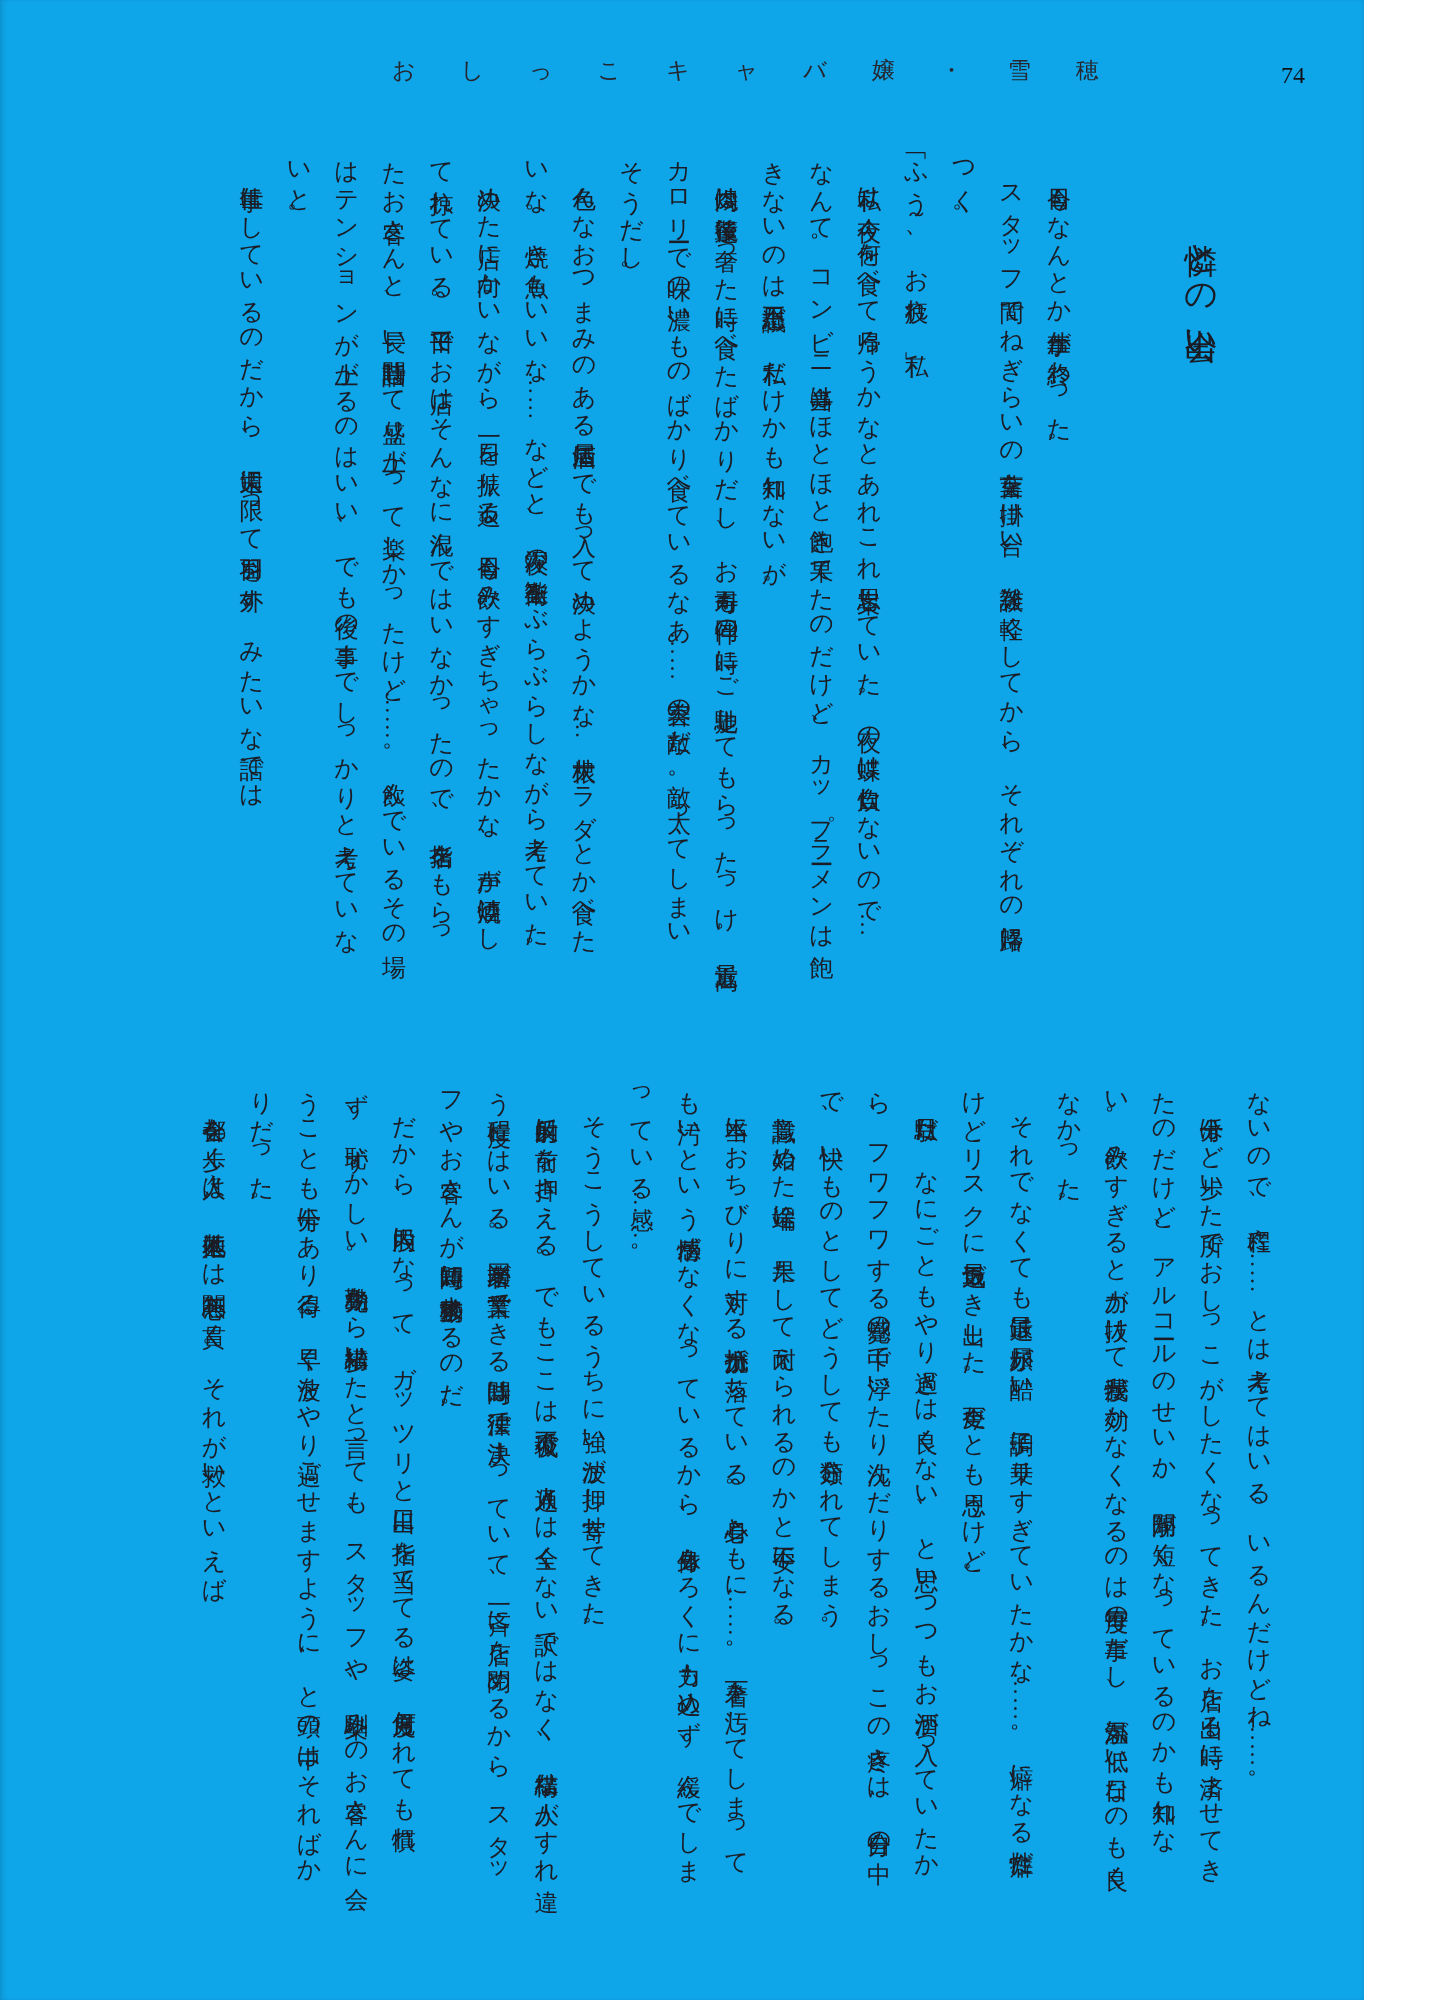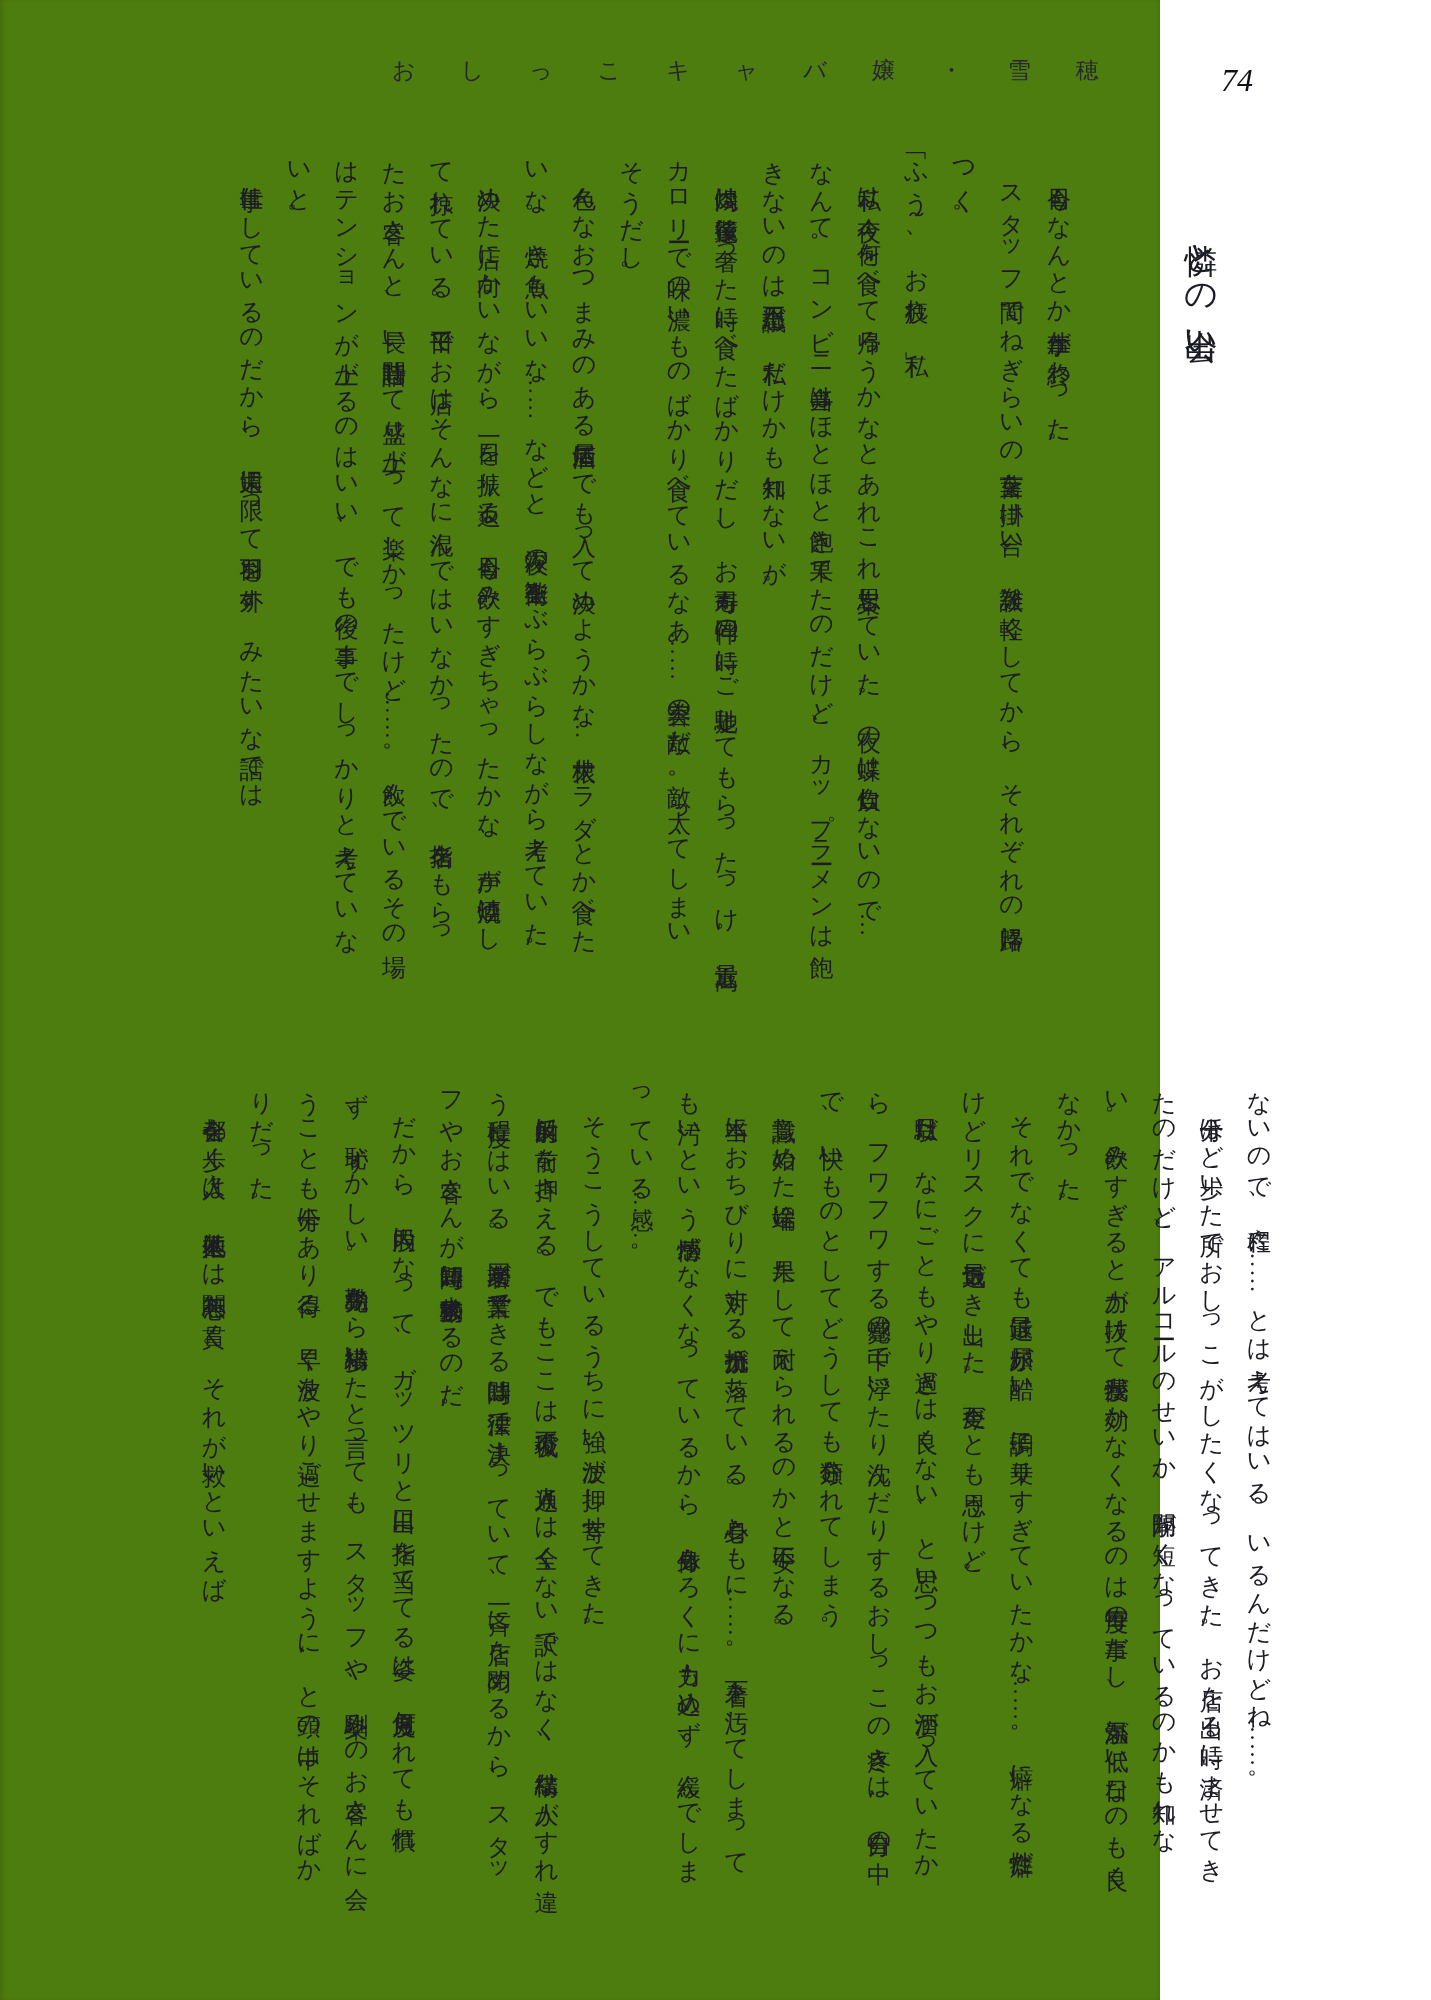--- a/index.html
+++ b/index.html
@@ -8,46 +8,45 @@
     width: 1431px;
     height: 2000px;
     background: #ffffff;
     font-family: "Liberation Serif", "DejaVu Serif", serif;
     color: #1c1c24;
     overflow: hidden;
   }
 
   .book-page {
     position: relative;
-    width: 1160px;
+    width: 1364px;
     height: 2000px;
-    background: #4d7c0f;
+    background: #0ea5e9;
     
     box-shadow: inset 4px 0 6px -3px rgba(0,0,0,0.18),
                 inset -3px 0 5px -3px rgba(0,0,0,0.10);
   }
 
   
   .running-header {
     position: absolute;
     left: 392px;
     top: 55px;
     font-size: 23px;
     letter-spacing: 45px;
     white-space: nowrap;
     color: #26262e;
   }
 
   .page-number {
     position: absolute;
-    left: 1221px;
+    left: 1281px;
     top: 62px;
-    font-size: 32px;
+    font-size: 24px;
     color: #111118;
-    font-style: italic;
   }
 
   
   .vtext {
     writing-mode: vertical-rl;
     text-orientation: mixed;
     white-space: normal;
   }
 
   .chapter-title {

